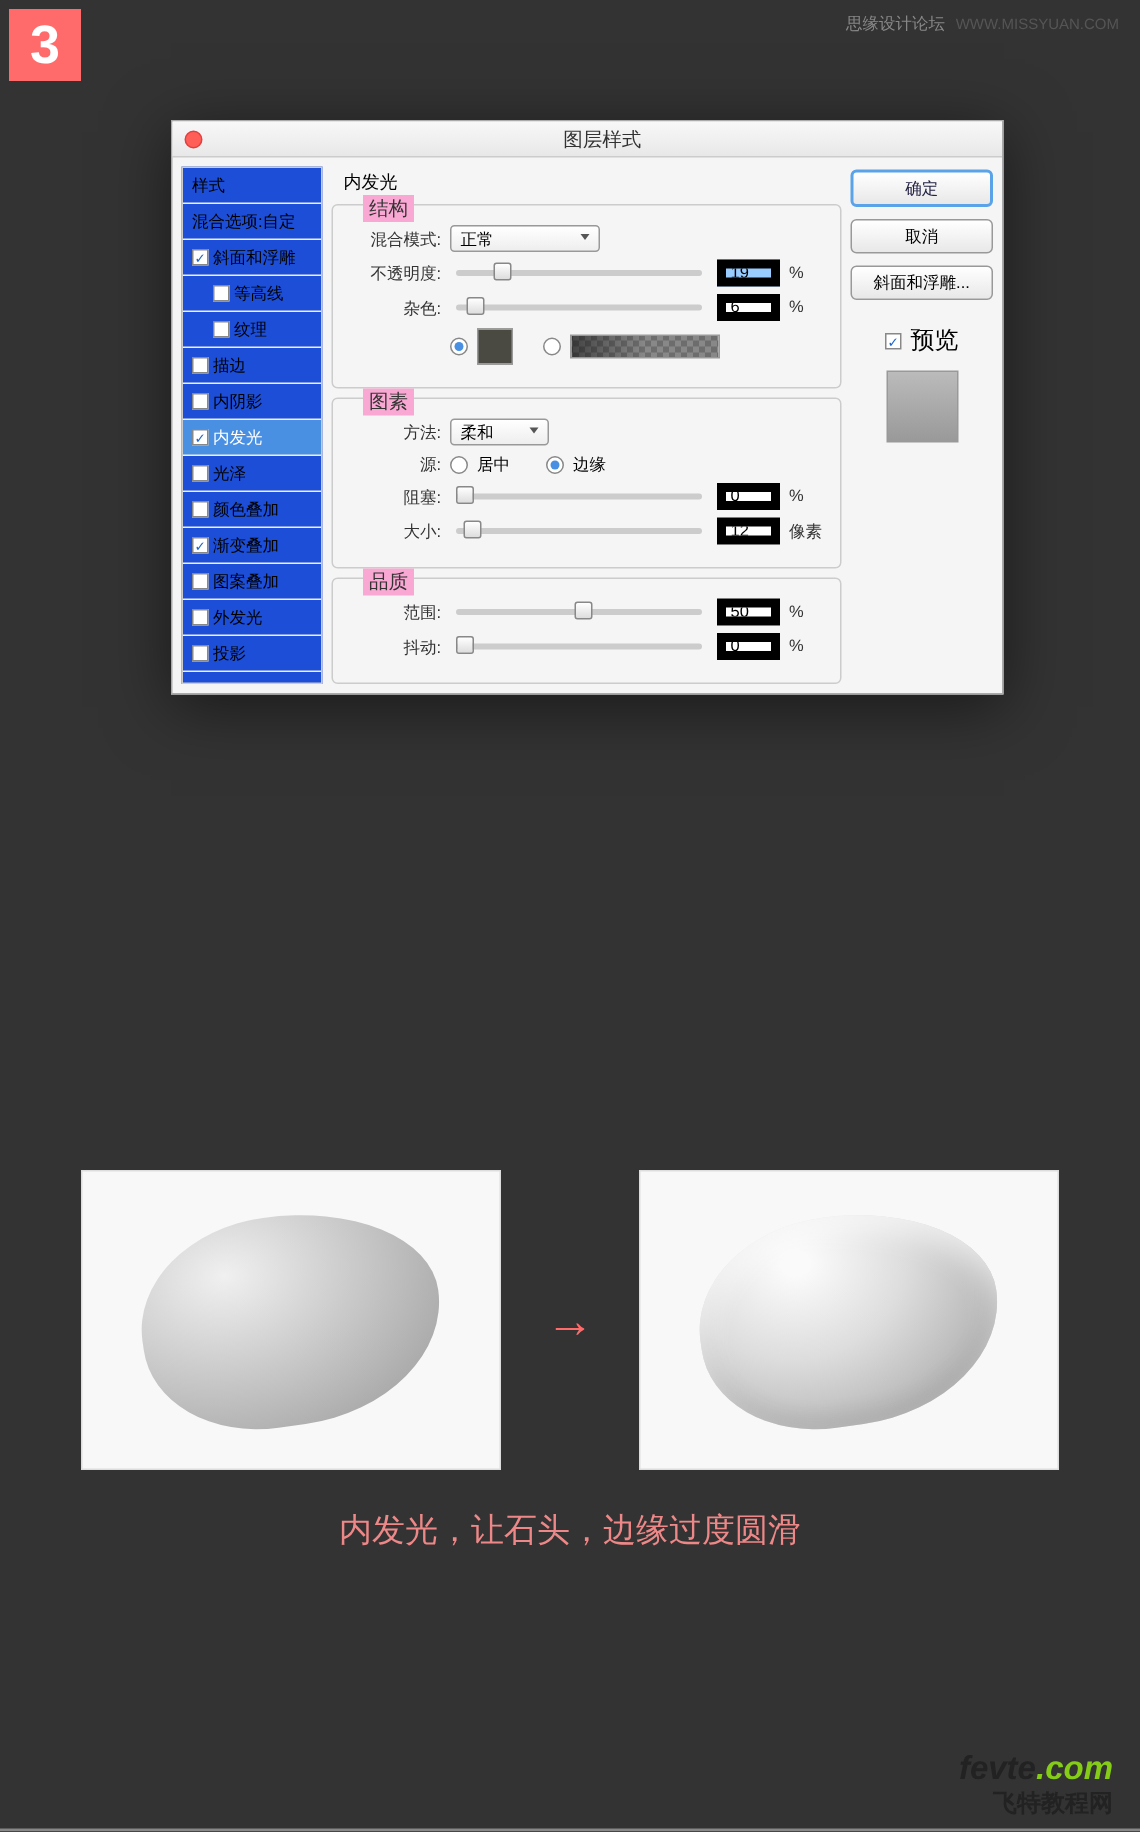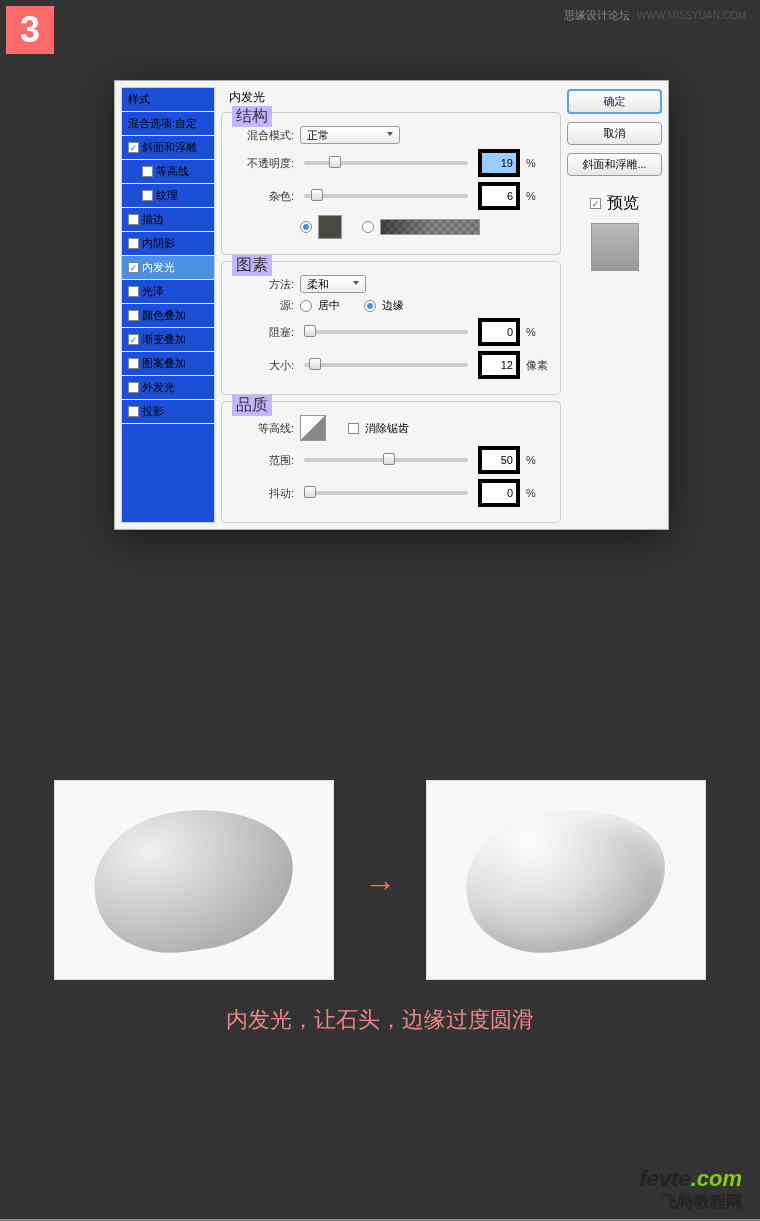--- a/index.html
+++ b/index.html
@@ -12,29 +12,29 @@
 .close-btn{width:12px;height:12px;background:#ff5f57;border-radius:50%;margin-left:8px;border:1px solid #e04040}
 .titlebar-title{flex:1;text-align:center;font-size:13px;color:#333}
 .dialog-body{display:flex;padding:6px;gap:6px}
 .sidebar{width:94px;border:1px solid #ccc;background:#1d4ed8;font-size:11px}
 .sidebar-item{padding:4px 6px;border-bottom:1px solid #eee;display:flex;align-items:center;gap:3px;cursor:default}
 .sidebar-item.selected{background:#4a90e2;color:#fff}
 .sidebar-item.sub{padding-left:20px}
 .checkbox{width:11px;height:11px;border:1px solid #888;background:#fff;display:inline-flex;align-items:center;justify-content:center;font-size:9px;color:#2266cc}
 .main-panel{flex:1;display:flex;flex-direction:column;gap:6px}
 .fieldset{border:1px solid #ccc;border-radius:4px;padding:8px 10px 10px;font-size:11px;position:relative;background:#f5f5f5}
-.legend{position:absolute;top:-7px;left:10px;background:#c4b5fd;padding:0 4px;color:#333;font-size:16px}
+.legend{position:absolute;top:-7px;left:20px;background:#f9a8d4;padding:0 4px;color:#333;font-size:13px}
 .row{display:flex;align-items:center;margin:5px 0;gap:6px}
 .label{width:62px;text-align:right;color:#333}
 .select{background:linear-gradient(#fff,#eee);border:1px solid #999;border-radius:3px;padding:1px 36px 1px 6px;font-size:11px;position:relative;min-width:100px;height:18px;display:flex;align-items:center}
 .select::after{content:"";position:absolute;right:6px;top:5px;border-left:3px solid transparent;border-right:3px solid transparent;border-top:4px solid #555}
 .select.small{min-width:60px}
 .slider{flex:1;height:4px;background:#ccc;position:relative;border-radius:2px;margin:0 4px}
 .slider-thumb{position:absolute;width:12px;height:12px;background:linear-gradient(#fff,#ddd);border:1px solid #888;border-radius:2px;top:-5px}
-.num-input{width:42px;height:28px;border:4px solid #000000;background:#fff;padding:0 3px;font-size:11px;text-align:right}
+.num-input{width:42px;height:18px;border:6px solid #000000;background:#fff;padding:0 3px;font-size:11px;text-align:left}
 .num-input.hl{background:#9cf}
 .unit{color:#333;width:24px}
 .radio{width:12px;height:12px;border:1px solid #888;border-radius:50%;background:#fff;display:inline-flex;align-items:center;justify-content:center}
 .radio.on::after{content:"";width:6px;height:6px;background:#4a90e2;border-radius:50%}
 .color-swatch{width:24px;height:24px;border:1px solid #999;display:inline-block}
 .gradient-swatch{width:100px;height:16px;border:1px solid #999;background:linear-gradient(to right,#444,#888 50%,#888 50%),repeating-conic-gradient(#ccc 0 25%,#fff 0 50%) 50%/8px 8px;background-blend-mode:multiply}
 .contour{width:26px;height:26px;border:1px solid #999;background:linear-gradient(135deg,#fff 50%,#888 50%)}
 .btn{background:linear-gradient(#fff,#e8e8e8);border:1px solid #999;border-radius:4px;padding:3px 12px;font-size:11px;cursor:default}
 .btn.primary{border:2px solid #5ba3e8;color:#224}
 .right-panel{width:95px;display:flex;flex-direction:column;gap:8px;padding-top:2px}
@@ -58,20 +58,24 @@
 </head>
 <body>
 
 <div class="badge">3</div>
 <div class="watermark">
   <span>思缘设计论坛</span>
   <span class="url">WWW.MISSYUAN.COM</span>
 </div>
 
 <div class="dialog">
+  <div class="titlebar">
+    <div class="close-btn"></div>
+    <div class="titlebar-title">图层样式</div>
+  </div>
   <div class="dialog-body">
     <div class="sidebar">
       <div class="sidebar-item">样式</div>
       <div class="sidebar-item">混合选项:自定</div>
       <div id="sidebar-items">
           <div class="sidebar-item">
             <span class="checkbox">✓</span>
             <span>斜面和浮雕</span>
           </div>
           <div class="sidebar-item sub">
@@ -183,27 +187,20 @@
           <div class="slider">
               <div class="slider-thumb" style="left:3%"></div>
             </div>
           <input class="num-input" value="12" style="">
           <span class="unit">像素</span>
         </div>
       </div>
 
       <div class="fieldset">
         <div class="legend">品质</div>
-        <div class="row">
-          <div class="label">等高线:</div>
-          <span class="contour"></span>
-          <span style="width:10px"></span>
-          <span class="checkbox"></span>
-          <span>消除锯齿</span>
-        </div>
         <div class="row">
           <div class="label">范围:</div>
           <div class="slider">
               <div class="slider-thumb" style="left:48%"></div>
             </div>
           <input class="num-input" value="50" style="">
           <span class="unit">%</span>
         </div>
         <div class="row">
           <div class="label">抖动:</div>

